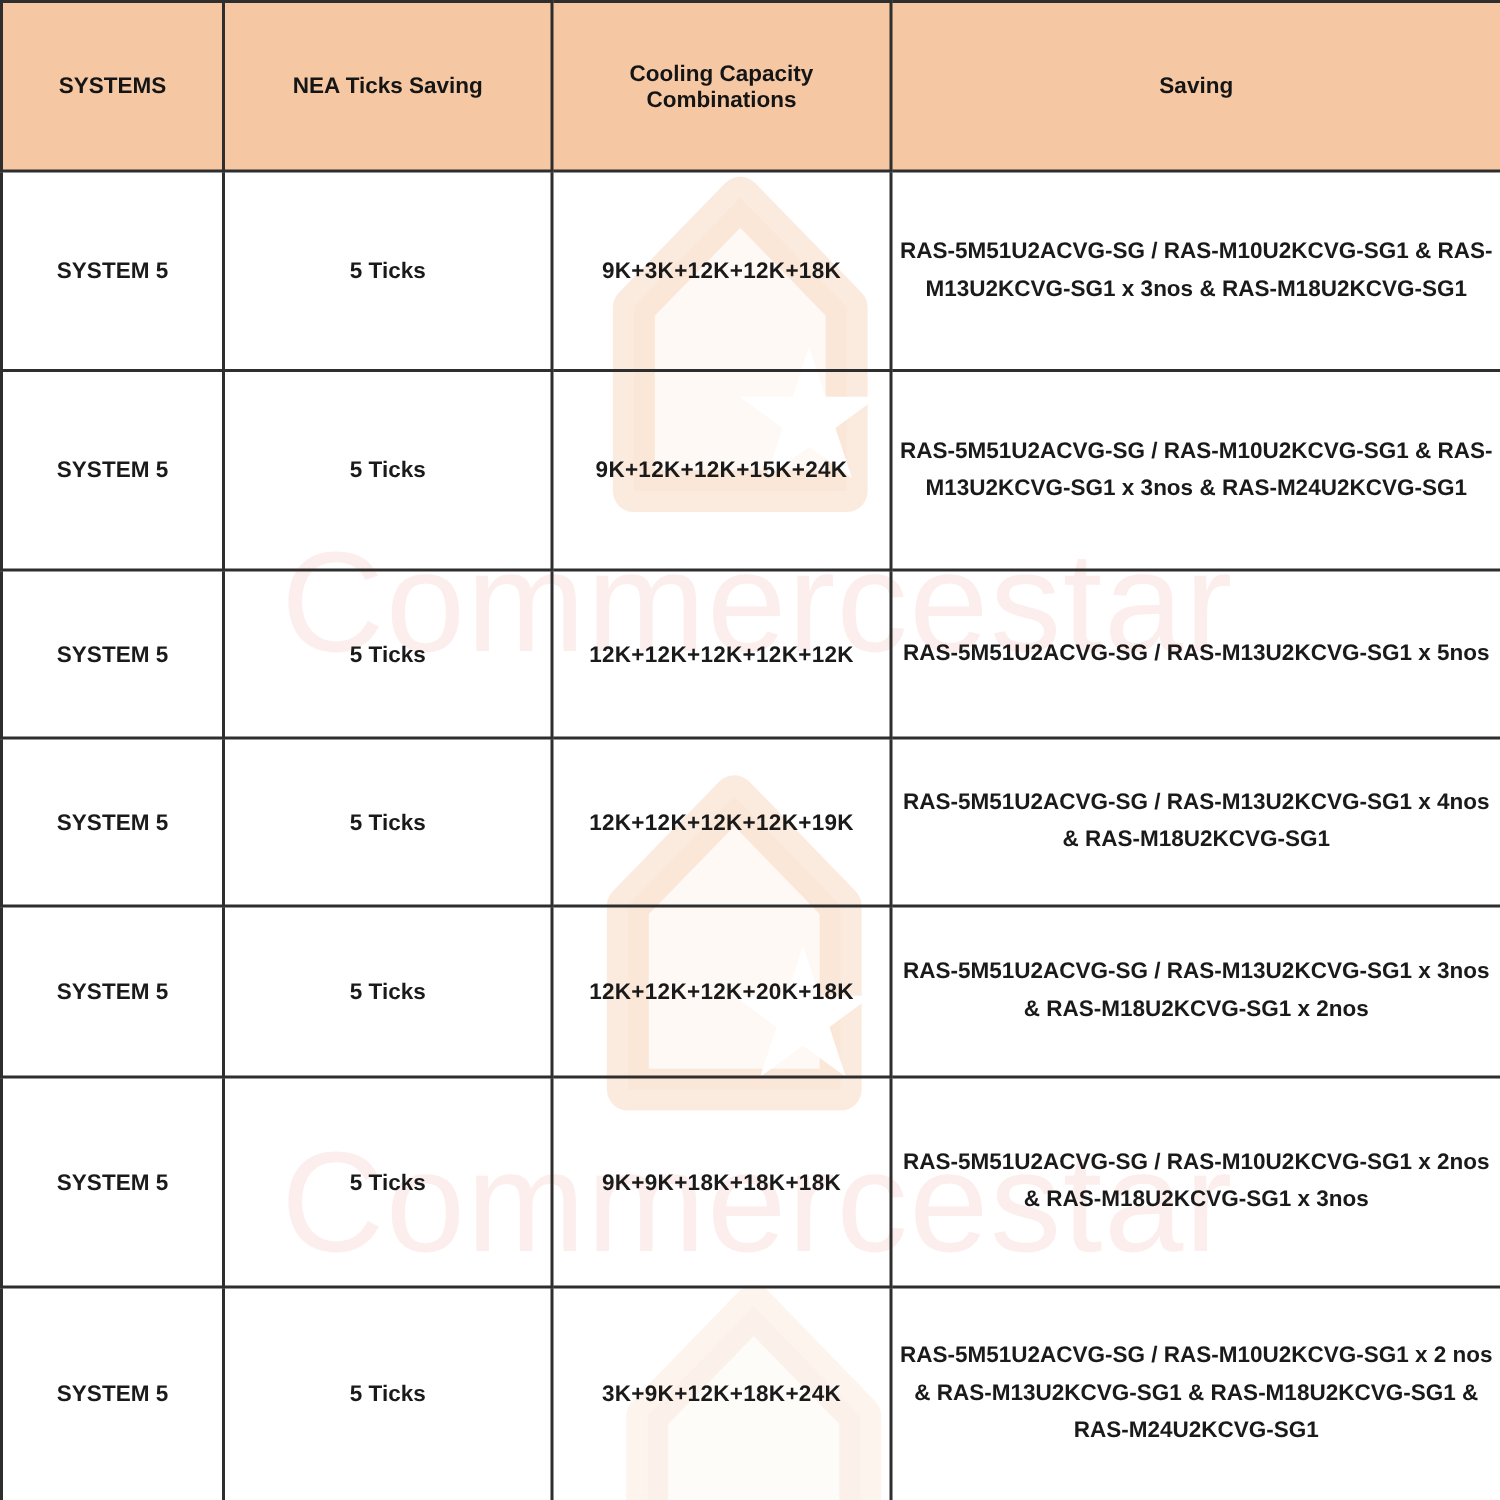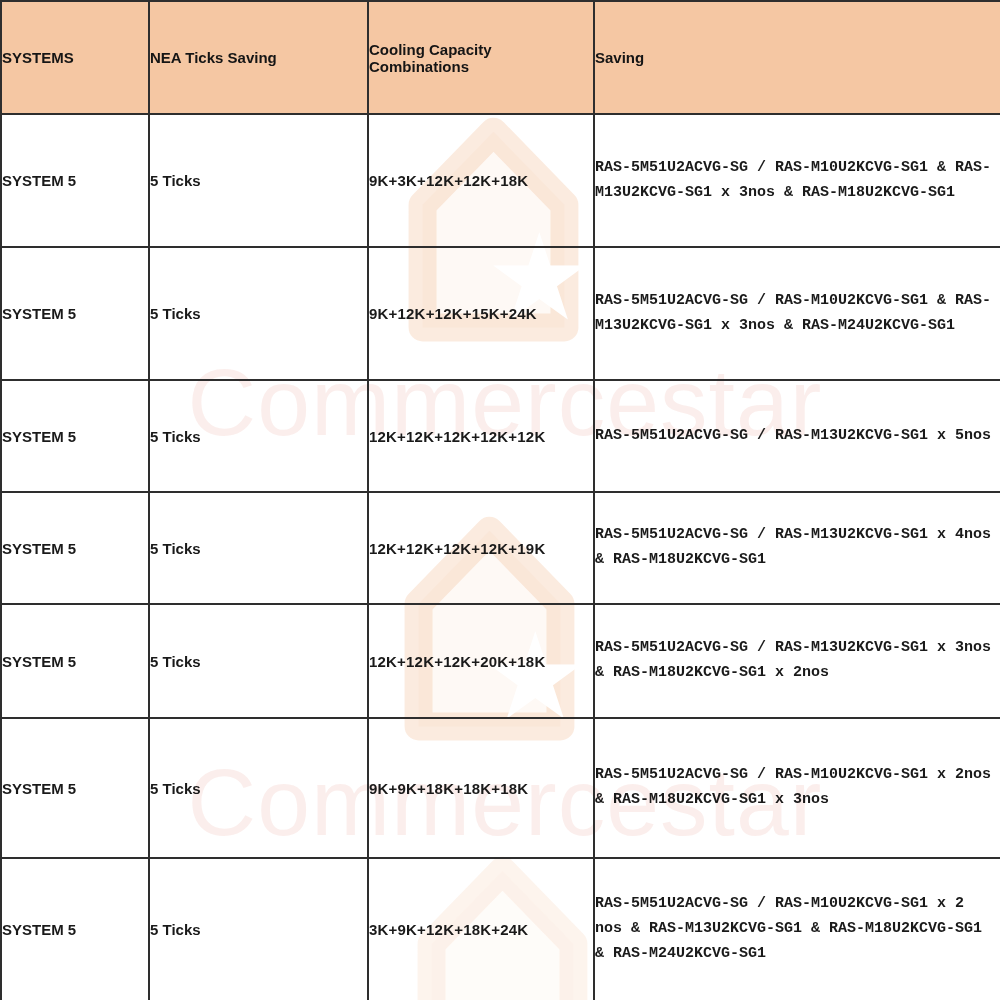--- a/index.html
+++ b/index.html
@@ -38,33 +38,33 @@
 
   
   table.spec{
     position:relative;z-index:1;
     width:1000px;height:1000px;
     border-collapse:collapse;
     table-layout:fixed;
   }
   table.spec td,table.spec th{
     border:2px solid #2e2e2e;
-    text-align:left;
+    text-align:center;
     vertical-align:middle;
     padding:4px 0;
     font-weight:700;
     font-size:15px;
     background:transparent;
   }
   table.spec th{
     background:#f5c7a3;
     font-size:15px;
     color:#151515;
   }
-  td.model{font-size:15px;line-height:1.65;padding:4px 8px;font-family:Liberation Mono, monospace;}
+  td.model{font-size:15px;line-height:1.65;padding:4px 8px;}
   td.cool{letter-spacing:.2px;}
   
   tr.hrow{height:113px;}
   tr.r0{height:133px;}
   tr.r1{height:133px;}
   tr.r2{height:112px;}
   tr.r3{height:112px;}
   tr.r4{height:114px;}
   tr.r5{height:140px;}
   tr.r6{height:143px;}

